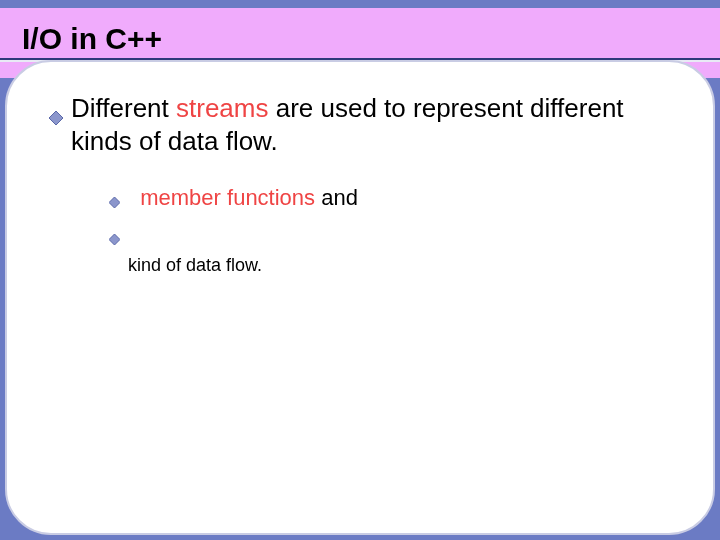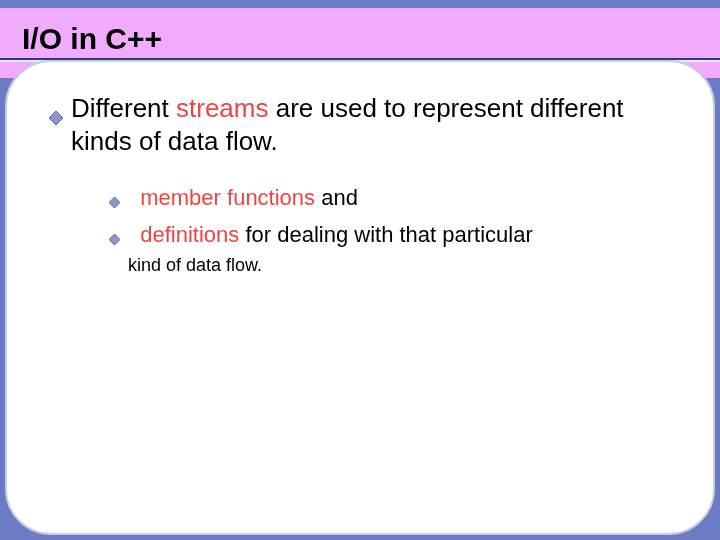--- a/index.html
+++ b/index.html
@@ -128,20 +128,17 @@
       <span class="sub-text">
         &nbsp;&nbsp;<span class="red-underline">member functions</span><span> and</span>
       </span>
     </div>
     <div class="sub-bullet">
       <span class="diamond diamond-small">
         <svg viewBox="0 0 11 11">
             <polygon points="5.5,0 11,5.5 5.5,11 0,5.5" fill="#8b96cc" stroke="#5a68a8" stroke-width="1"></polygon>
           </svg>
       </span>
-      <span class="sub-text">
-        &nbsp;&nbsp;<span class="red-underline">definitions</span><span> for dealing with that particular</span>
-      </span>
     </div>
     <div class="sub-continue">kind of data flow.</div>
   </div>
 
 </div>
 
 </body></html>

